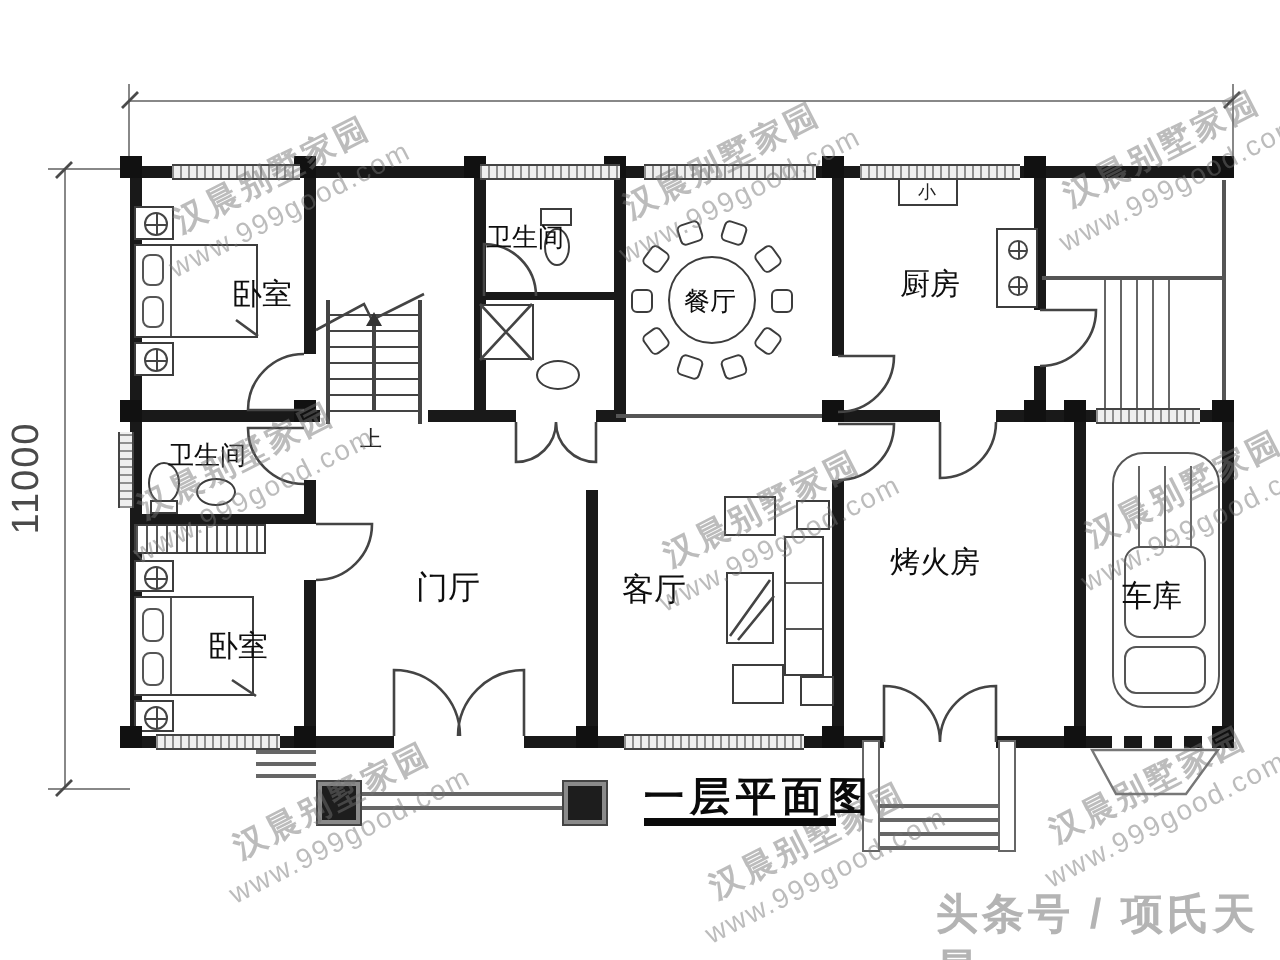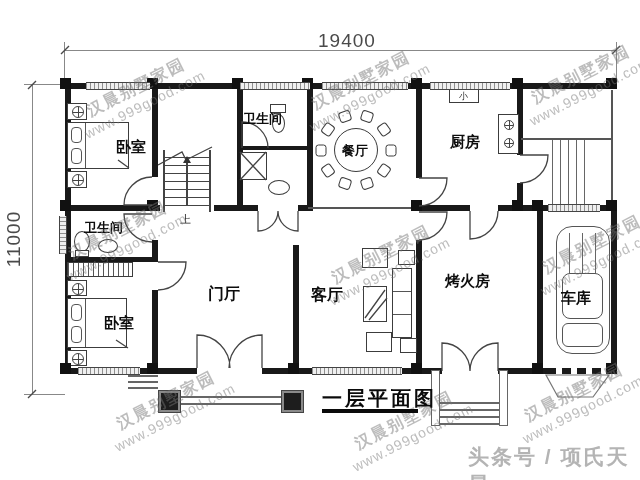--- a/index.html
+++ b/index.html
@@ -21,21 +21,21 @@
   .pillow{position:absolute;border:1px solid #555;border-radius:4px;background:#fff;box-sizing:border-box;}
   .lamp{position:absolute;border:1px solid #444;border-radius:50%;box-sizing:border-box;}
   .lamp:before{content:"";position:absolute;left:50%;top:0;width:1px;height:100%;background:#444;}
   .lamp:after{content:"";position:absolute;top:50%;left:0;height:1px;width:100%;background:#444;}
   .chair{position:absolute;width:12px;height:11px;border:1.2px solid #3c3c3c;border-radius:3px;background:#fff;box-sizing:border-box;z-index:2;}
   .tread{position:absolute;background:#444;z-index:2;}
   .stepline{position:absolute;background:#666;z-index:2;}
   .pcol{position:absolute;width:21px;height:21px;background:#1d1d1d;border:2px solid #8a8a8a;outline:1px solid #444;box-sizing:border-box;z-index:4;}
   .rail{position:absolute;border:1.3px solid #666;background:#fff;box-sizing:border-box;z-index:2;}
   
-  .rlabel{position:absolute;color:#0d0d0d;font-weight:bold;z-index:6;white-space:nowrap;text-align:right;}
+  .rlabel{position:absolute;color:#0d0d0d;font-weight:normal;z-index:6;white-space:nowrap;text-align:right;}
   .dimtxt{position:absolute;color:#4a4a4a;font-size:19px;z-index:6;letter-spacing:1px;}
   .wm{position:absolute;z-index:7;color:rgba(115,115,115,.48);text-align:center;transform:translate(-50%,-50%) rotate(-27deg);white-space:nowrap;pointer-events:none;}
   .wm .l1{font-size:16px;font-weight:bold;letter-spacing:2px;}
   .wm .l2{font-size:14px;letter-spacing:1px;}
   .svglayer{position:absolute;left:0;top:0;z-index:3;}
   
   .ftitle{position:absolute;left:322px;top:385px;font-size:20px;font-weight:bold;color:#0a0a0a;letter-spacing:3px;z-index:8;}
   .funder{position:absolute;left:322px;top:409px;width:96px;height:4px;background:#0a0a0a;z-index:8;}
   .farea{position:absolute;z-index:8;white-space:nowrap;}
   .farea .lab{font-size:9px;font-weight:bold;color:#111;}
@@ -49,21 +49,20 @@
 <body>
 
 <div class="canvas">
 
   <div class="gray abs" style="left:65px;top:50px;width:552px;height:1px;"></div>
   <div class="gray abs" style="left:32px;top:85px;width:1px;height:310px;"></div>
   <div class="gray abs" style="left:64px;top:42px;width:1px;height:41px;"></div>
   <div class="gray abs" style="left:616px;top:42px;width:1px;height:41px;"></div>
   <div class="gray abs" style="left:24px;top:84px;width:41px;height:1px;"></div>
   <div class="gray abs" style="left:24px;top:394px;width:41px;height:1px;"></div>
-  <div class="dimtxt" style="left:318px;top:30px;">19400</div>
   <div class="dimtxt" style="left:-14px;top:228px;transform:rotate(-90deg);">11000</div>
 
   <div id="structure">
       <div class="w" style="left: 65px; top: 83px; width: 552px; height: 6px;"></div>
       <div class="w" style="left: 65px; top: 83px; width: 6px; height: 291px;"></div>
       <div class="w" style="left: 611px; top: 205px; width: 6px; height: 169px;"></div>
       <div class="w" style="left: 65px; top: 368px; width: 132px; height: 6px;"></div>
       <div class="w" style="left: 262px; top: 368px; width: 180px; height: 6px;"></div>
       <div class="w" style="left: 498px; top: 368px; width: 49px; height: 6px;"></div>
       <div class="w" style="left: 65px; top: 205px; width: 95px; height: 6px;"></div>

